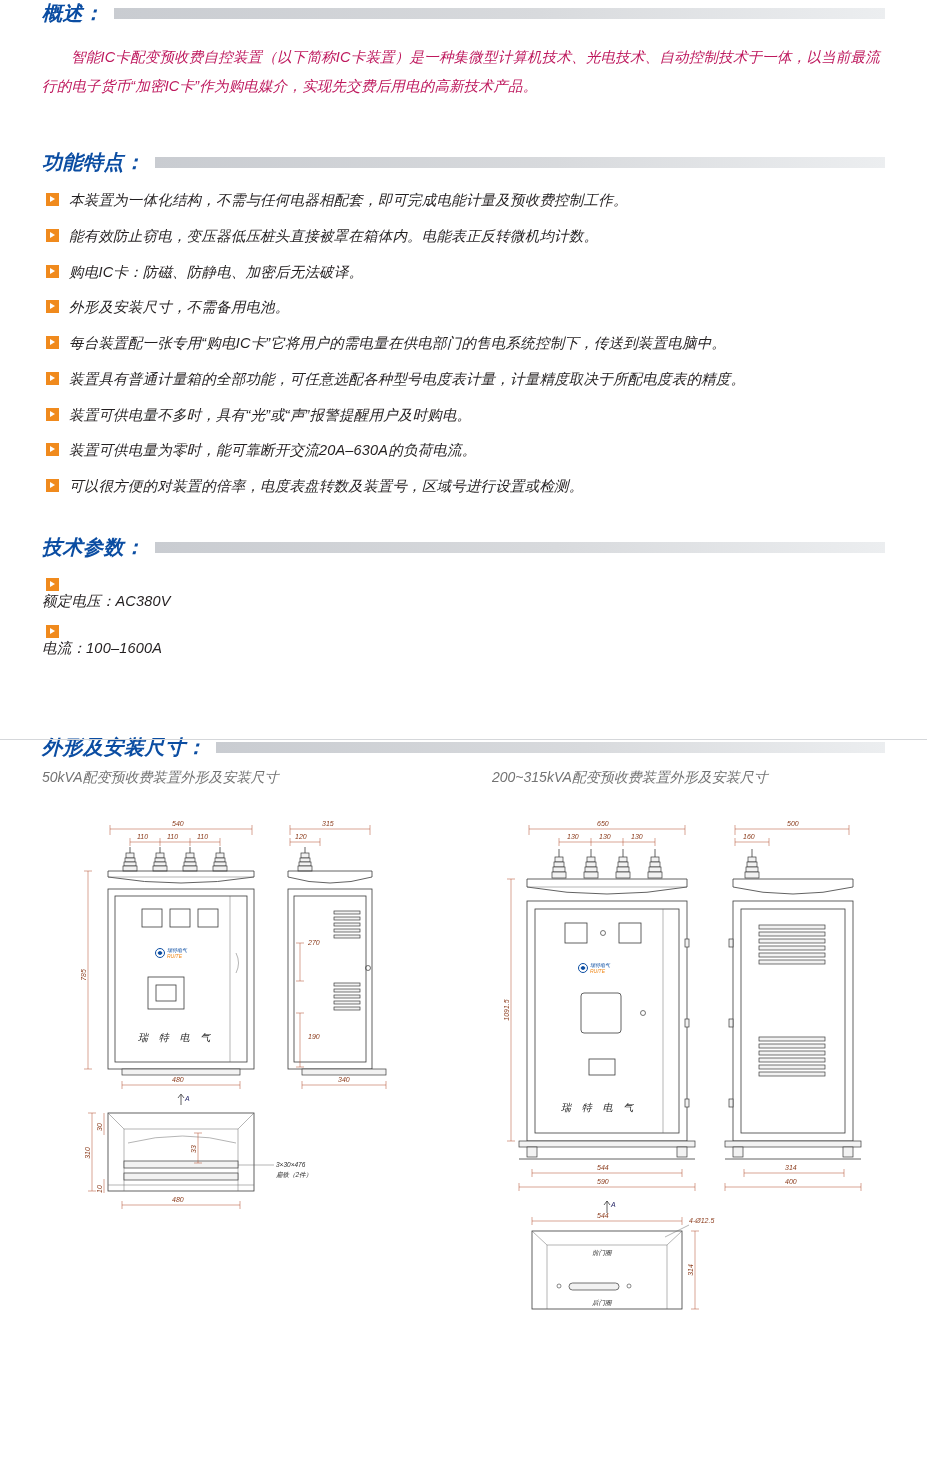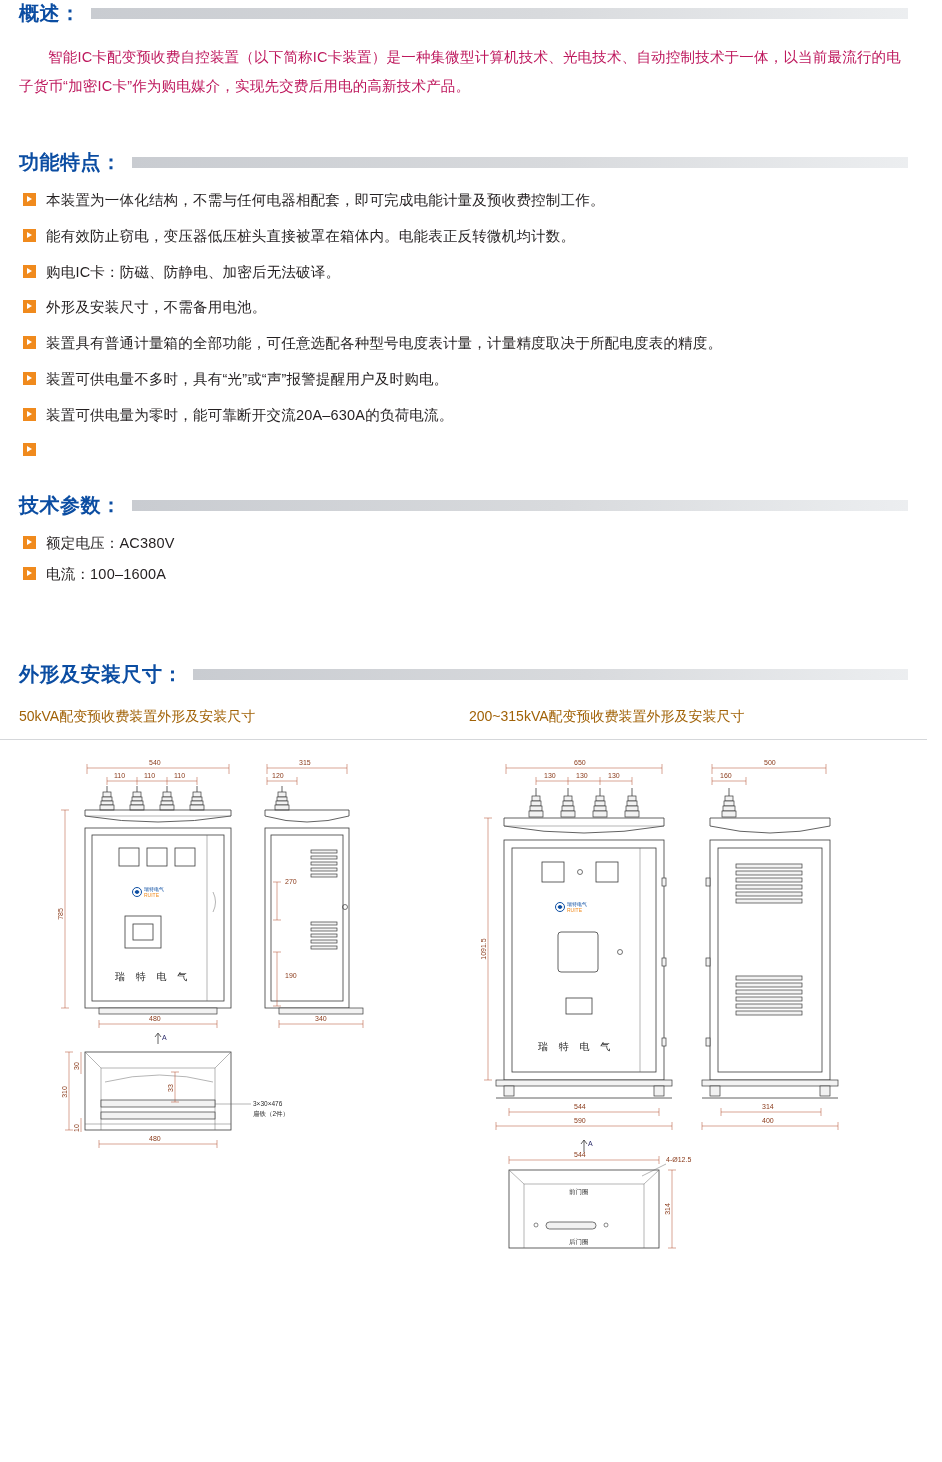--- a/index.html
+++ b/index.html
@@ -13,21 +13,22 @@
     font-family: "Liberation Sans", "DejaVu Sans", sans-serif;
     color: #231f20;
     position: relative;
     overflow: hidden;
   }
   .page {
     position: relative;
     width: 927px;
     height: 1462px;
     box-sizing: border-box;
-    padding: 0 19px;
+    padding: 0 42px;
+    font-style: italic;
   }
 
   
   .section-head {
     display: flex;
     align-items: center;
     margin: 0;
   }
   .section-head .title {
     font-size: 20px;
@@ -63,20 +64,21 @@
     display: flex;
     align-items: flex-start;
     margin-bottom: 14px;
     font-size: 14.5px;
     line-height: 1.5;
     letter-spacing: 0.2px;
     text-align: center;
   }
   ul.bullets.tight li {
     margin-bottom: 9px;
+    flex-direction: column;
   }
   .bullet-icon {
     flex: 0 0 auto;
     width: 13px;
     height: 13px;
     margin: 3px 10px 0 4px;
     background: #f08a1d;
     position: relative;
   }
   .bullet-icon::after {
@@ -99,23 +101,23 @@
     position: absolute;
     left: 0;
     right: 0;
     height: 1px;
     background: #d5d7da;
   }
 
   
   .draw-captions {
     display: flex;
-    margin-top: 20px;
+    margin-top: 8px;
     font-size: 14px;
-    color: #a16207;
+    color: #737373;
   }
   .draw-captions .cap-left { width: 450px; }
   .draw-captions .cap-right { flex: 1; }
 
   .drawings {
     position: relative;
     margin-top: 26px;
     height: 520px;
   }
   .drawing-pane {
@@ -167,32 +169,37 @@
     <li>
       <span class="bullet-icon"></span>
       <span>购电IC卡：防磁、防静电、加密后无法破译。</span>
     </li>
     <li>
       <span class="bullet-icon"></span>
       <span>外形及安装尺寸，不需备用电池。</span>
     </li>
     <li>
       <span class="bullet-icon"></span>
+      <span>每台装置配一张专用“购电IC卡”它将用户的需电量在供电部门的售电系统控制下，传送到装置电脑中。</span>
+    </li>
+    <li>
+      <span class="bullet-icon"></span>
       <span>装置具有普通计量箱的全部功能，可任意选配各种型号电度表计量，计量精度取决于所配电度表的精度。</span>
     </li>
     <li>
       <span class="bullet-icon"></span>
       <span>装置可供电量不多时，具有“光”或“声”报警提醒用户及时购电。</span>
     </li>
     <li>
       <span class="bullet-icon"></span>
       <span>装置可供电量为零时，能可靠断开交流20A–630A的负荷电流。</span>
     </li>
     <li>
       <span class="bullet-icon"></span>
+      <span>可以很方便的对装置的倍率，电度表盘转数及装置号，区域号进行设置或检测。</span>
     </li>
   </ul>
 
   <div class="block-gap-2"></div>
 
   <div class="section-head">
     <span class="title">技术参数：</span>
     <span class="bar"></span>
   </div>
   <ul class="bullets tight">

